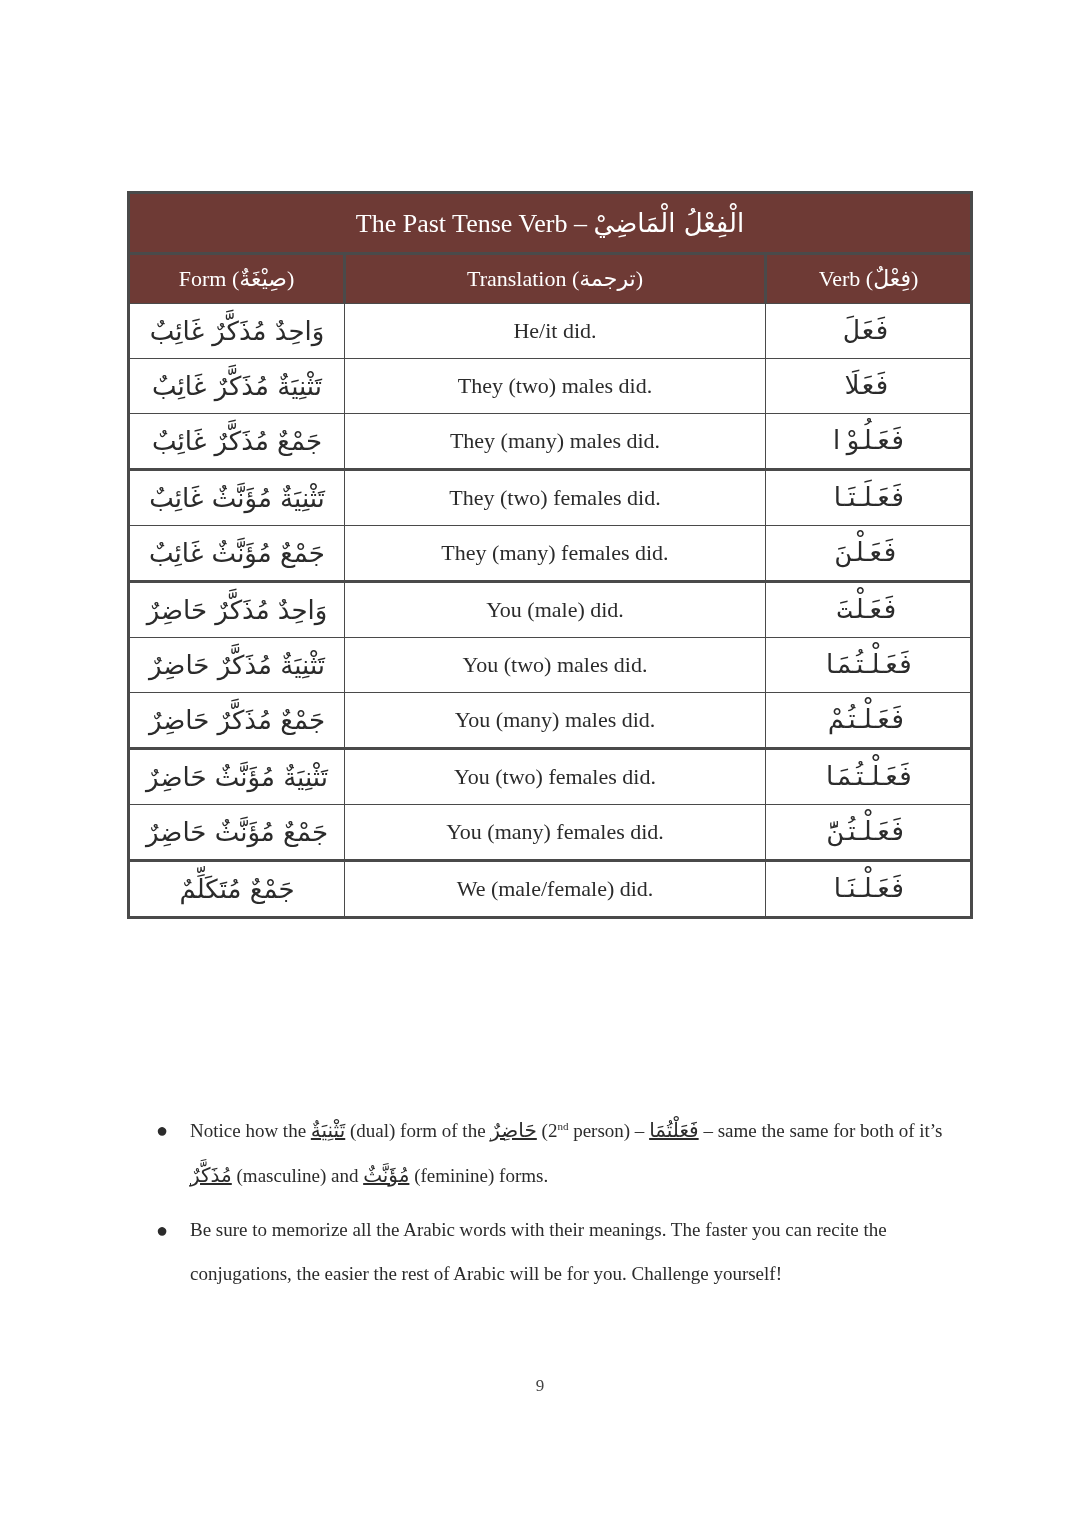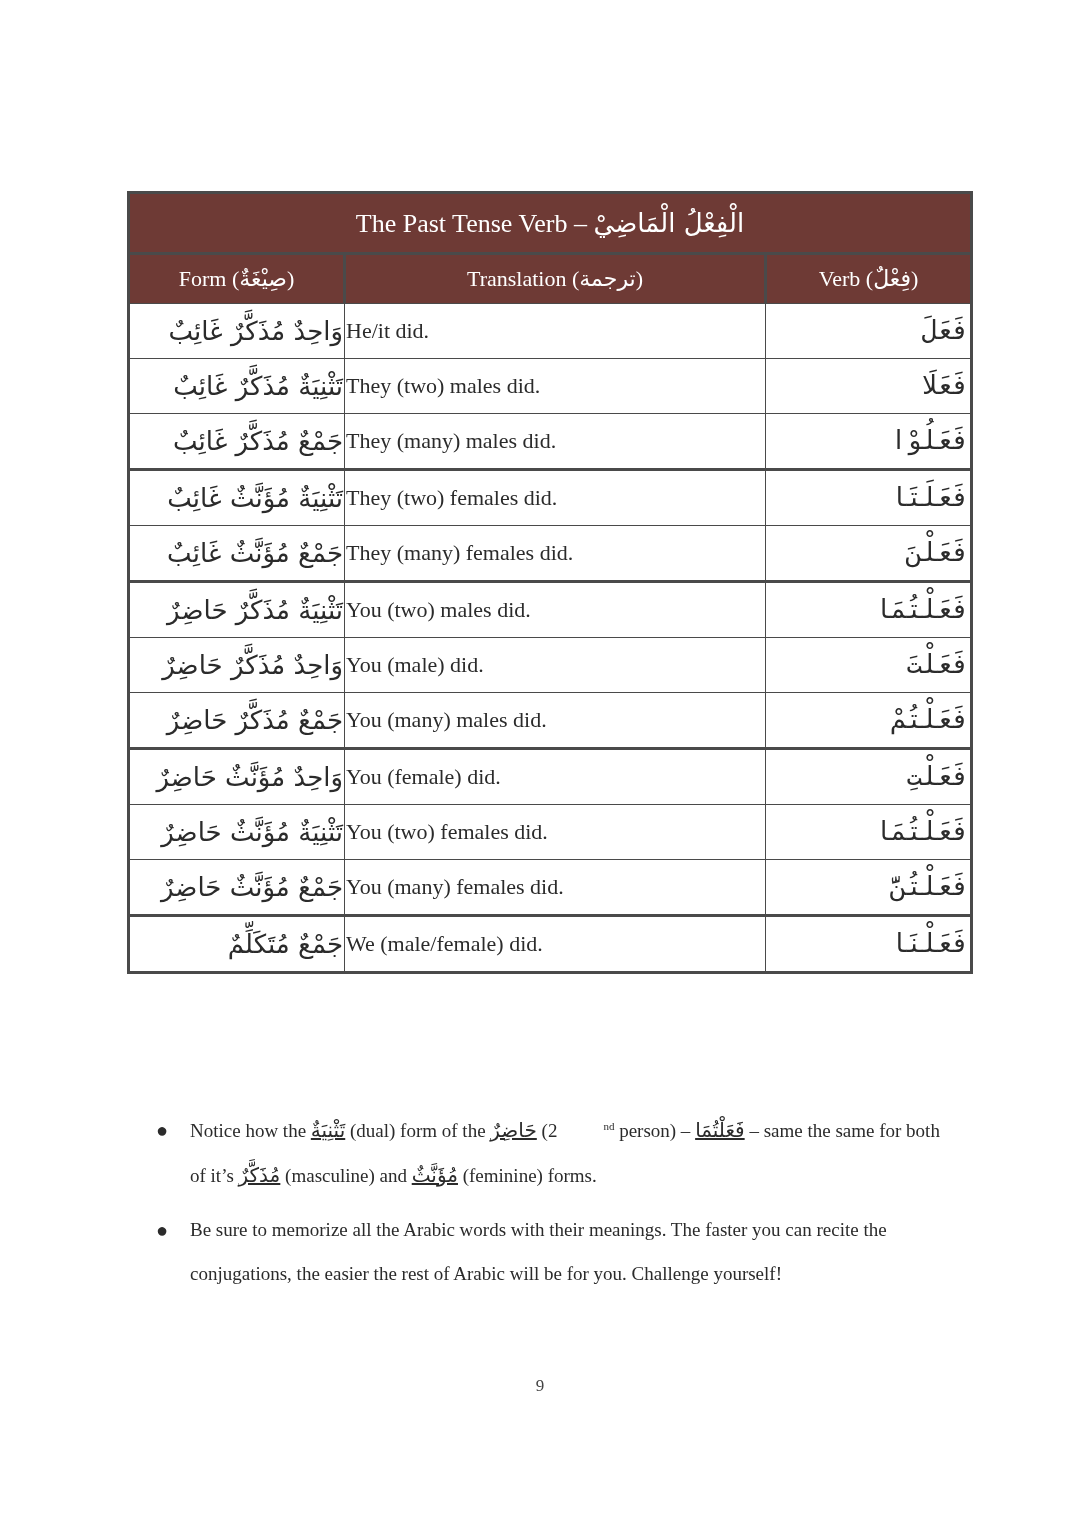--- a/index.html
+++ b/index.html
@@ -4,31 +4,31 @@
 <style>
   html, body { margin:0; padding:0; background:#ffffff; }
   body { width:1080px; height:1527px; position:relative; font-family:"Liberation Serif","DejaVu Serif", serif; color:#2b2b2b; }
   .table-wrap { position:absolute; left:127px; top:191px; width:843px;border-radius:21px; }
   table { border-collapse:collapse; width:843px; table-layout:fixed; border:3px solid #4a4a4a; }
   col.c1 { width:216px; } col.c2 { width:421px; } col.c3 { width:206px; }
   th { background:#6e3a35; color:#ffffff; font-weight:normal; }
   .title-row th { height:56px; font-size:26px; border-bottom:3px solid #4a4a4a; }
   .head-row th { height:46px; font-size:22px; border-left:3px solid #4a4a4a; }
   .head-row th:first-child { border-left:none; }
-  td { height:52px; border:1.5px solid #4a4a4a; vertical-align:middle; }
+  td { height:52px; border:1.5px solid #4a4a4a; text-align:center; vertical-align:middle; }
   td.form { font-size:26px; direction:rtl; font-family:"DejaVu Sans", sans-serif; }
   td.trans { font-size:22px; }
   td.verb { font-size:26px; direction:rtl; font-family:Liberation Mono, monospace; }
   tr.group-end td { border-bottom:3px solid #4a4a4a; }
   .ar { font-family:"DejaVu Sans", sans-serif; unicode-bidi:isolate; }
   .notes { position:absolute; left:150px; top:1108px; width:800px; font-size:19px; line-height:44px; }
   .note { position:relative; padding-left:40px; margin-bottom:10px; }
   .bullet { position:absolute; left:6px; top:0; font-size:20px; }
   .note .ar { font-size:20px;text-decoration:underline; }
-  sup { font-size:11px; line-height:0;margin-left:46px; }
+  sup { font-size:11px; line-height:0; }
   .page-num { position:absolute; left:0; width:1080px; top:1376px; text-align:center; font-size:17px; color:#444; }
 </style>
 </head>
 <body>
 
 <div class="table-wrap">
   <table>
     <colgroup>
         <col class="c1">
         <col class="c2">
@@ -66,38 +66,33 @@
           <td class="form">تَثْنِيَةٌ مُؤَنَّثٌ غَائِبٌ</td>
           <td class="trans">They (two) females did.</td>
           <td class="verb">فَعَلَتَا</td>
         </tr>
       <tr class="group-end">
           <td class="form">جَمْعٌ مُؤَنَّثٌ غَائِبٌ</td>
           <td class="trans">They (many) females did.</td>
           <td class="verb">فَعَلْنَ</td>
         </tr>
       <tr>
+          <td class="form">وَاحِدٌ مُذَكَّرٌ حَاضِرٌ</td>
+          <td class="trans">You (male) did.</td>
+          <td class="verb">فَعَلْتَ</td>
+        </tr>
+      <tr>
           <td class="form">تَثْنِيَةٌ مُذَكَّرٌ حَاضِرٌ</td>
           <td class="trans">You (two) males did.</td>
           <td class="verb">فَعَلْتُمَا</td>
-        </tr>
-      <tr>
-          <td class="form">وَاحِدٌ مُذَكَّرٌ حَاضِرٌ</td>
-          <td class="trans">You (male) did.</td>
-          <td class="verb">فَعَلْتَ</td>
         </tr>
       <tr class="group-end">
           <td class="form">جَمْعٌ مُذَكَّرٌ حَاضِرٌ</td>
           <td class="trans">You (many) males did.</td>
           <td class="verb">فَعَلْتُمْ</td>
-        </tr>
-      <tr>
-          <td class="form">وَاحِدٌ مُؤَنَّثٌ حَاضِرٌ</td>
-          <td class="trans">You (female) did.</td>
-          <td class="verb">فَعَلْتِ</td>
         </tr>
       <tr>
           <td class="form">تَثْنِيَةٌ مُؤَنَّثٌ حَاضِرٌ</td>
           <td class="trans">You (two) females did.</td>
           <td class="verb">فَعَلْتُمَا</td>
         </tr>
       <tr class="group-end">
           <td class="form">جَمْعٌ مُؤَنَّثٌ حَاضِرٌ</td>
           <td class="trans">You (many) females did.</td>
           <td class="verb">فَعَلْتُنَّ</td>

